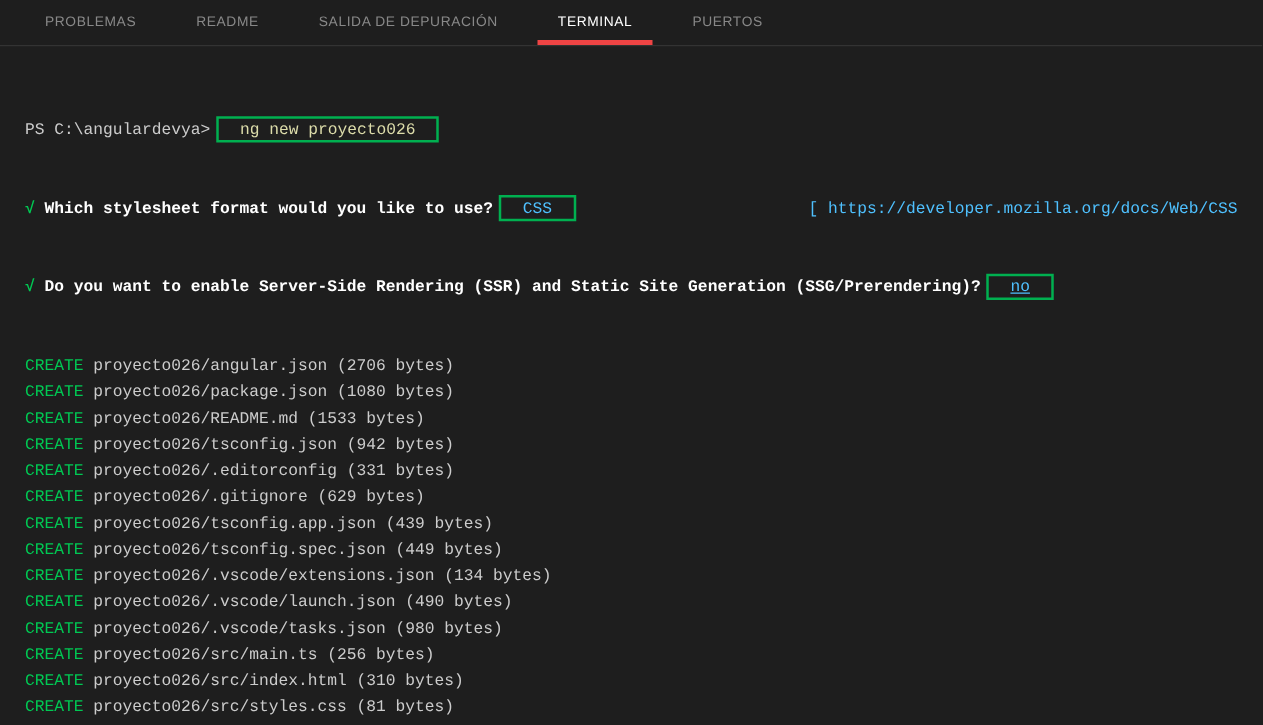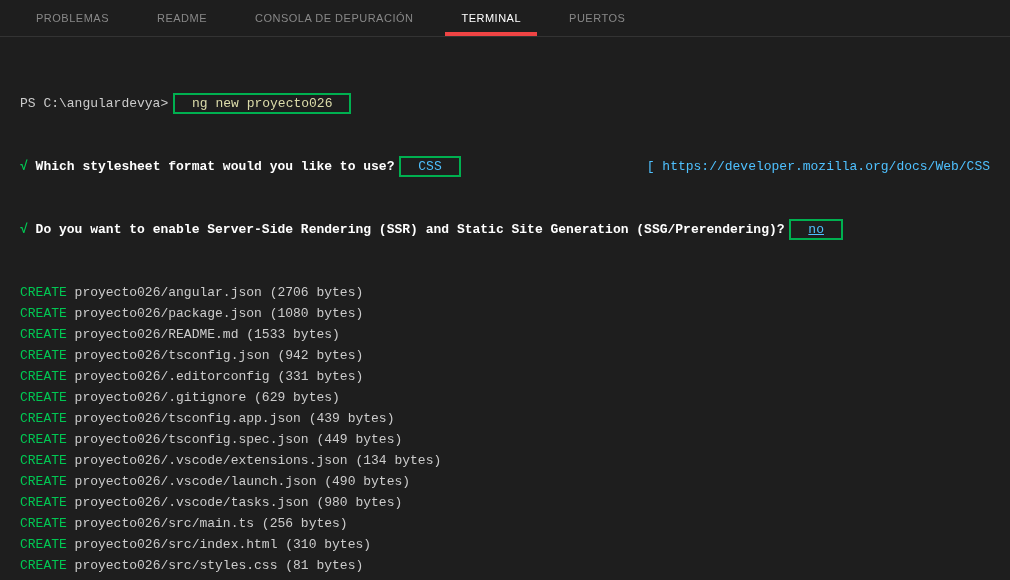--- a/index.html
+++ b/index.html
@@ -47,21 +47,21 @@
     .create { color: #00c853; }
     .path { color: #cccccc; }
     .row-q1 { display: flex; justify-content: space-between; }
   </style>
 </head>
 <body>
 
 <div class="tabs">
   <div class="tab">PROBLEMAS</div>
   <div class="tab">README</div>
-  <div class="tab">CONSOLA DE DEPURACIÓN</div>
+  <div class="tab">SALIDA DE DEPURACIÓN</div>
   <div class="tab active">TERMINAL</div>
   <div class="tab">PUERTOS</div>
 </div>
 
 <div class="terminal">
   <div class="line"><span class="prompt">PS C:\angulardevya&gt; </span><span class="cmd box-green">ng new proyecto026</span></div>
   <div class="line row-q1"><span><span class="check">√</span><span class="question"> Which stylesheet format would you like to use? </span><span class="answer-css box-green">CSS</span></span><span class="link">[ https://developer.mozilla.org/docs/Web/CSS</span></div>
   <div class="line"><span class="check">√</span><span class="question"> Do you want to enable Server-Side Rendering (SSR) and Static Site Generation (SSG/Prerendering)? </span><span class="answer-no box-green">no</span></div>
   <div id="file-lines"><div class="line"><span class="create">CREATE</span><span class="path"> proyecto026/angular.json (2706 bytes)</span></div><div class="line"><span class="create">CREATE</span><span class="path"> proyecto026/package.json (1080 bytes)</span></div><div class="line"><span class="create">CREATE</span><span class="path"> proyecto026/README.md (1533 bytes)</span></div><div class="line"><span class="create">CREATE</span><span class="path"> proyecto026/tsconfig.json (942 bytes)</span></div><div class="line"><span class="create">CREATE</span><span class="path"> proyecto026/.editorconfig (331 bytes)</span></div><div class="line"><span class="create">CREATE</span><span class="path"> proyecto026/.gitignore (629 bytes)</span></div><div class="line"><span class="create">CREATE</span><span class="path"> proyecto026/tsconfig.app.json (439 bytes)</span></div><div class="line"><span class="create">CREATE</span><span class="path"> proyecto026/tsconfig.spec.json (449 bytes)</span></div><div class="line"><span class="create">CREATE</span><span class="path"> proyecto026/.vscode/extensions.json (134 bytes)</span></div><div class="line"><span class="create">CREATE</span><span class="path"> proyecto026/.vscode/launch.json (490 bytes)</span></div><div class="line"><span class="create">CREATE</span><span class="path"> proyecto026/.vscode/tasks.json (980 bytes)</span></div><div class="line"><span class="create">CREATE</span><span class="path"> proyecto026/src/main.ts (256 bytes)</span></div><div class="line"><span class="create">CREATE</span><span class="path"> proyecto026/src/index.html (310 bytes)</span></div><div class="line"><span class="create">CREATE</span><span class="path"> proyecto026/src/styles.css (81 bytes)</span></div><div class="line"><span class="create">CREATE</span><span class="path"> proyecto026/src/app/app.component.html (20239 bytes)</span></div></div>
   

